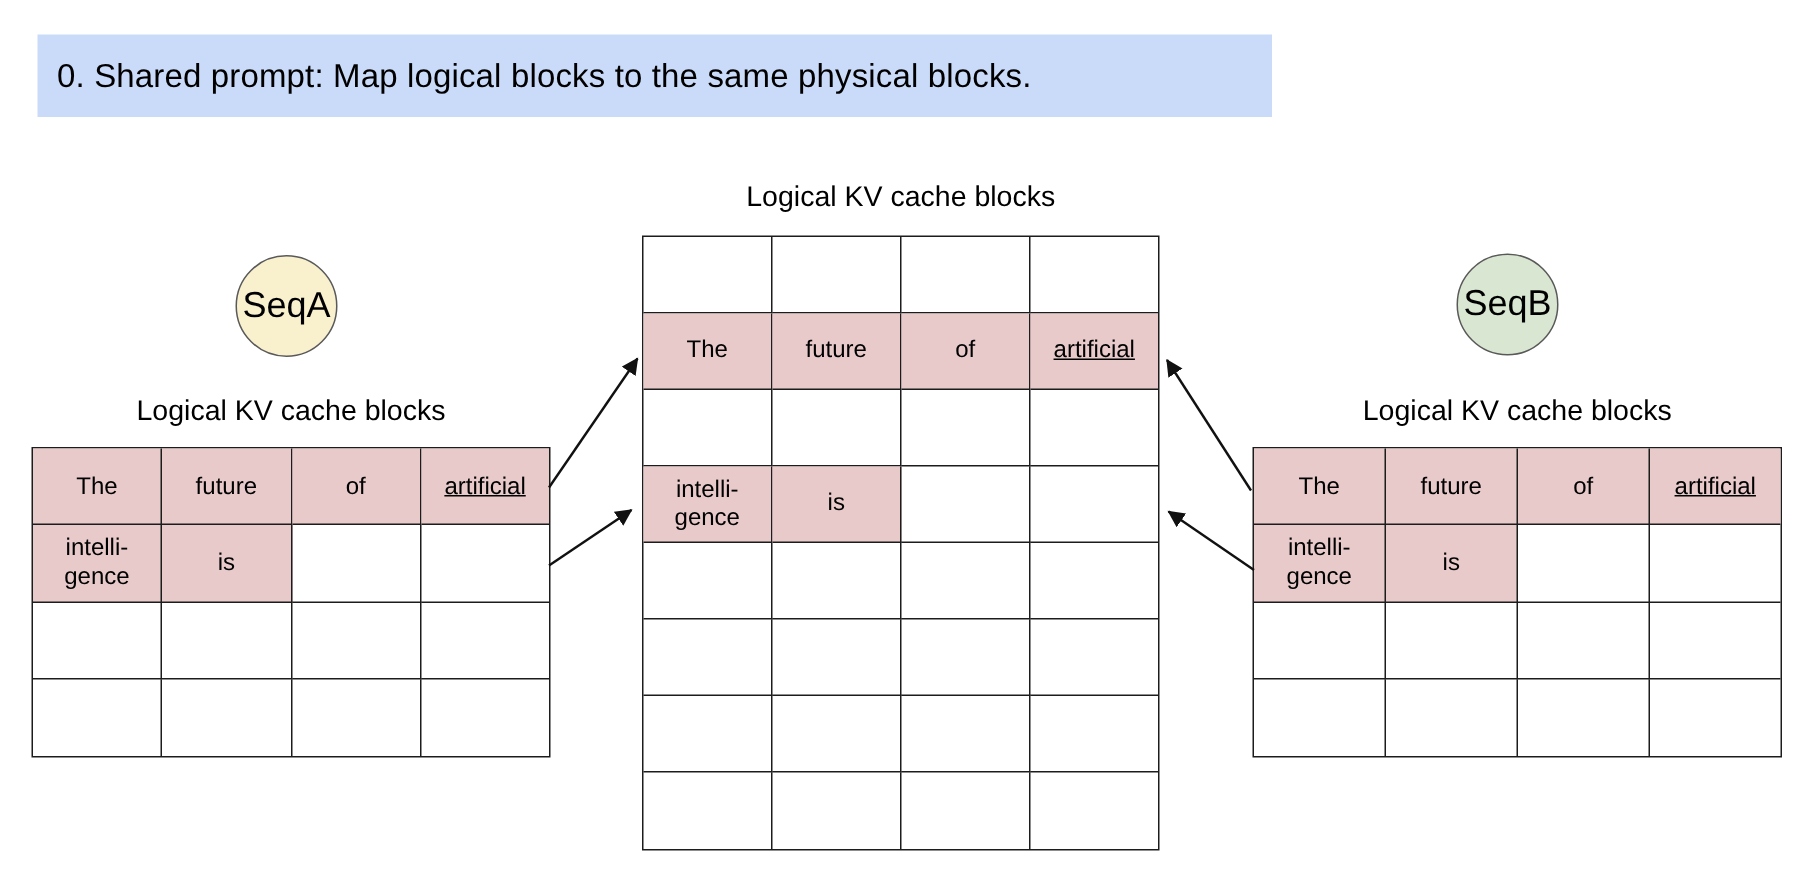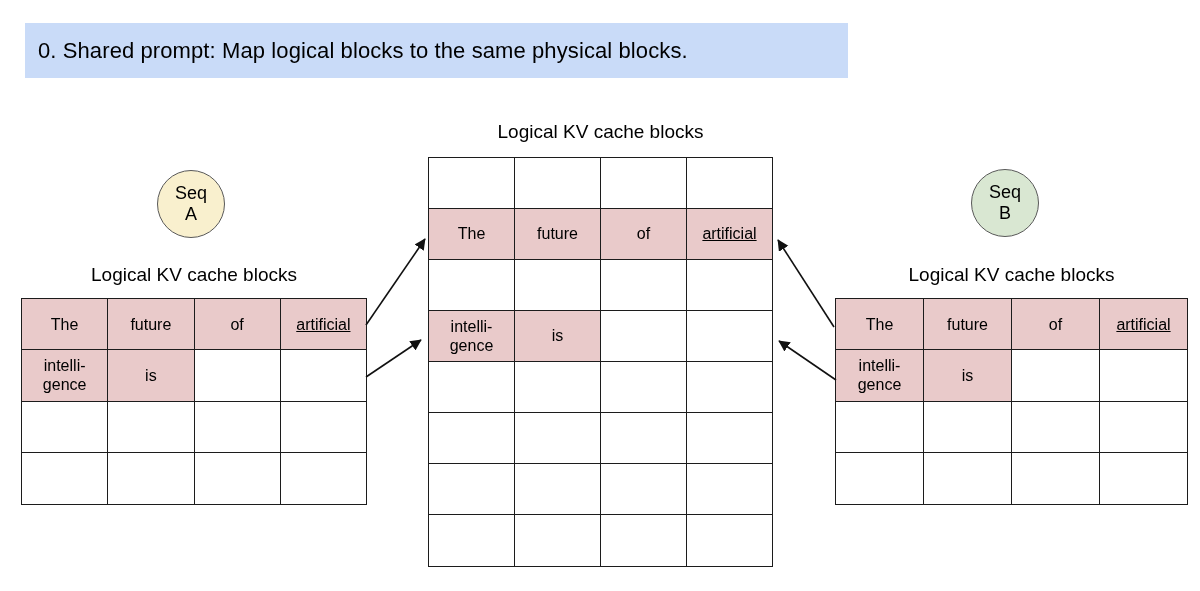--- a/index.html
+++ b/index.html
@@ -34,22 +34,22 @@
     position:absolute;text-align:center;font-size:19px;white-space:nowrap;
   }
   .title-physical{left:428px;top:121px;width:345px;}
   .title-logical-a{left:21px;top:264px;width:346px;}
   .title-logical-b{left:835px;top:264px;width:353px;}
 
   
   .seq-circle{
     position:absolute;width:68px;height:68px;border-radius:50%;
     border:1.5px solid var(--circle-border);
-    display:flex;flex-direction:column;align-items:center;justify-content:center;
-    font-size:18px;line-height:1.18;box-sizing:border-box;
+    display:flex;flex-direction:row;align-items:center;justify-content:center;
+    font-size:24px;line-height:1.18;box-sizing:border-box;
   }
   .seq-a{left:157px;top:170px;background:var(--seq-a-fill);}
   .seq-b{left:971px;top:169px;background:var(--seq-b-fill);}
 
   
   .kv-table{
     position:absolute;box-sizing:border-box;
     border:1.6px solid var(--border);
     display:flex;flex-direction:column;
     background:#fff;

